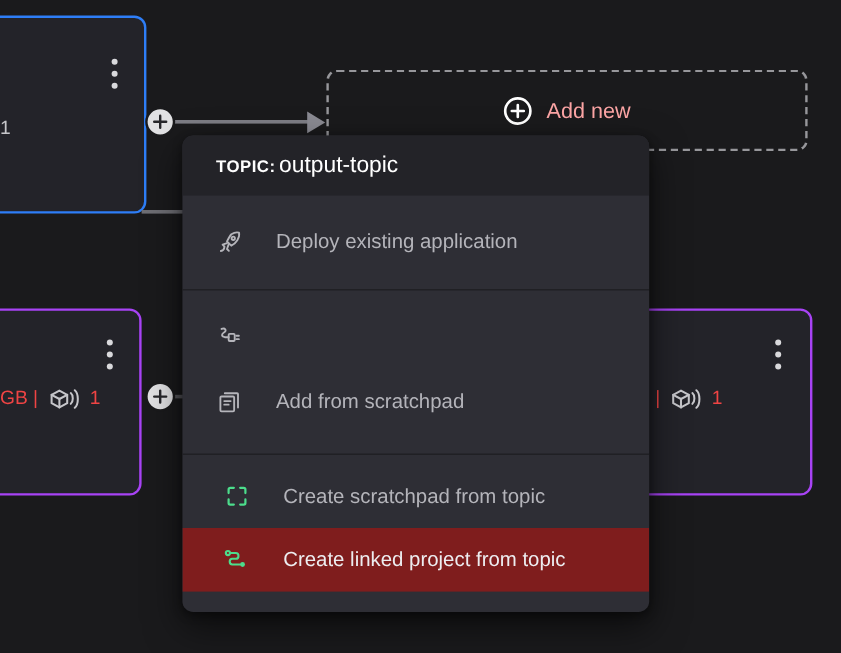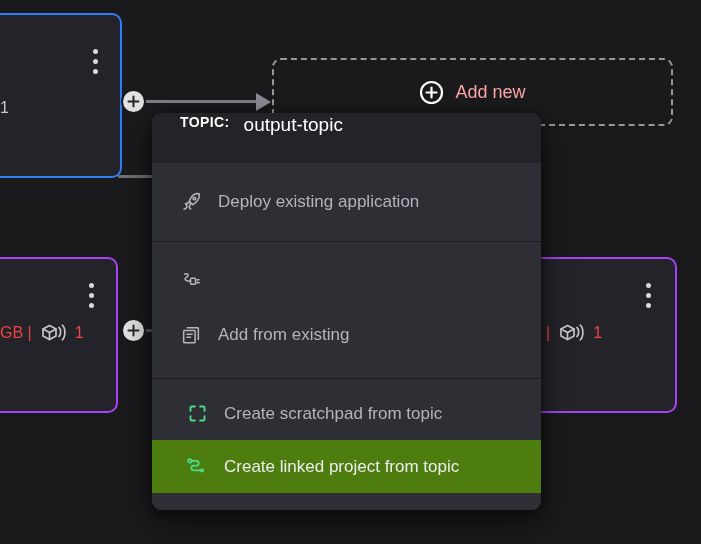--- a/index.html
+++ b/index.html
@@ -50,36 +50,36 @@
   }
   .add-new svg { display:block; }
 
   
   .menu {
     position:absolute; left:152px; top:113px; width:389px; height:397px;
     background:#2e2e35; border-radius:9px; z-index:20; overflow:hidden;
     box-shadow:0 12px 30px rgba(0,0,0,.55), 0 2px 8px rgba(0,0,0,.4);
   }
   .menu-header {
-    height:50px; background:#232328; display:flex; align-items:flex-start;
-    padding:1px 28px; gap:14px; color:#ffffff;
+    height:50px; background:#232328; display:flex; align-items:center;
+    padding:1px 28px; gap:3px; color:#ffffff;
   }
   .menu-header .hlabel { font-size:14px; font-weight:700; letter-spacing:.4px; }
   .menu-header .hvalue { font-size:19px; }
   .group { padding:12px 0; }
   .group.g2 { padding:12px 0 16px; }
   .group.g3 { padding:8px 0 14px; }
   .divider { height:1px; background:#1d1d21; }
   .menu-item {
-    height:54px; display:flex; align-items:center; gap:16px;
+    height:54px; display:flex; align-items:center; gap:28px;
     padding:0 28px; color:#b4b4ba; font-size:17px; cursor:pointer;
     white-space:nowrap;
   }
   .group.g3 .menu-item { height:53px;padding-left:34px; }
-  .menu-item.hovered { background:#4d7c0f; color:#ededf0; }
+  .menu-item.hovered { background:#7f1d1d; color:#ededf0; }
   .menu-item .mi { width:22px; height:22px; flex:0 0 22px;
                    display:flex; align-items:center; justify-content:center; }
   .mi svg { display:block; }
 </style>
 </head>
 <body>
 
 <div class="node blue" style="left:-50px; top:13px; width:172px; height:165px;">
   <div class="kebab" style="right:16px; top:30px;">
       <i></i>
@@ -191,21 +191,21 @@
       </span>
     </div>
     <div class="menu-item">
       <span class="mi">
         <svg width="22" height="22" viewBox="0 0 24 24" fill="none" stroke="#b5b5bb" stroke-width="1.7" stroke-linecap="round" stroke-linejoin="round">
           <path d="M8 4h11.2c.4 0 .8.4.8.8V17"></path>
           <rect x="4" y="7" width="12.5" height="13.5" rx="1"></rect>
           <path d="M7.5 11.2h5.8M7.5 14.4h4"></path>
         </svg>
       </span>
-      <span>Add from existing</span>
+      <span>Add from scratchpad</span>
     </div>
   </div>
 
   <div class="divider"></div>
 
   <div class="group g3">
     <div class="menu-item">
       <span class="mi">
         <svg width="21" height="21" viewBox="0 0 24 24" fill="none" stroke="#4cdd8c" stroke-width="2.1" stroke-linecap="round" stroke-linejoin="round">
           <path d="M4 9V5.5A1.5 1.5 0 0 1 5.5 4H9"></path>

